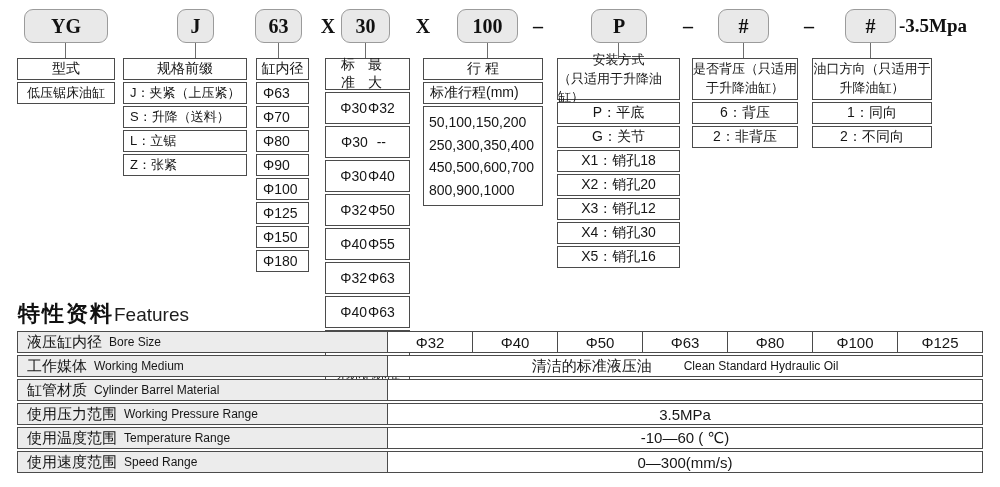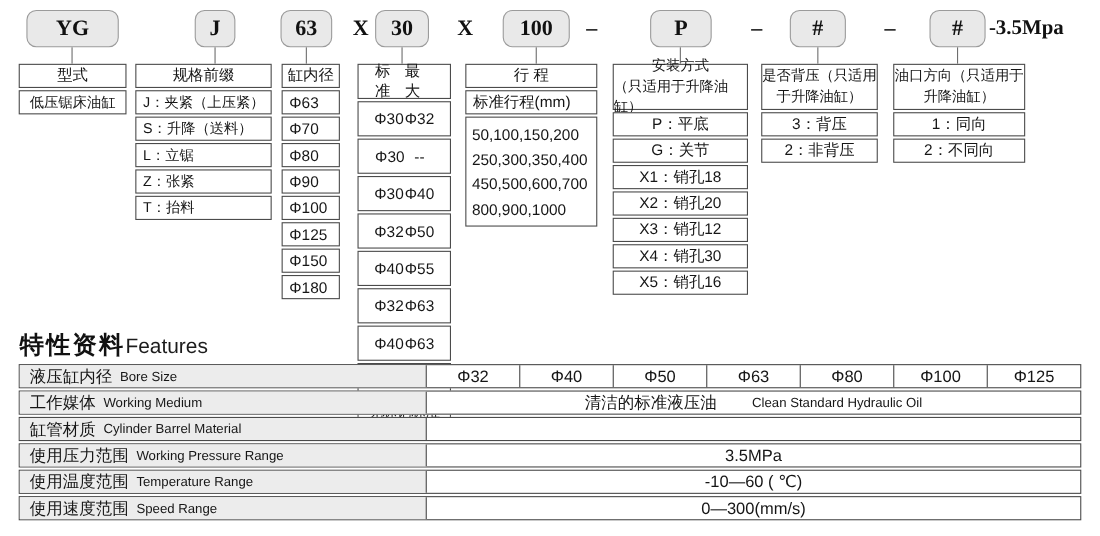--- a/index.html
+++ b/index.html
@@ -84,21 +84,20 @@
     <div class="cell">型式</div>
     <div class="cell small">低压锯床油缸</div>
   </div>
 
   <div class="tbl" style="left:123px;width:124px">
     <div class="cell">规格前缀</div>
     <div class="cell left small">J：夹紧（上压紧）</div>
     <div class="cell left small">S：升降（送料）</div>
     <div class="cell left small">L：立锯</div>
     <div class="cell left small">Z：张紧</div>
-    <div class="cell left small">T：抬料</div>
   </div>
 
   <div class="tbl" style="left:256px;width:53px">
     <div class="cell">缸内径</div>
     <div class="cell left">Φ63</div>
     <div class="cell left">Φ70</div>
     <div class="cell left">Φ80</div>
     <div class="cell left">Φ90</div>
     <div class="cell left">Φ100</div>
     <div class="cell left">Φ125</div>
@@ -169,21 +168,21 @@
     <div class="cell">X3：销孔12</div>
     <div class="cell">X4：销孔30</div>
     <div class="cell">X5：销孔16</div>
   </div>
 
   <div class="tbl" style="left:692px;width:106px">
     <div class="cell hdr2">
       <span>是否背压（只适用</span>
       <span>于升降油缸）</span>
     </div>
-    <div class="cell">3：背压</div>
+    <div class="cell">6：背压</div>
     <div class="cell">2：非背压</div>
   </div>
 
   <div class="tbl" style="left:812px;width:120px">
     <div class="cell hdr2">
       <span>油口方向（只适用于</span>
       <span>升降油缸）</span>
     </div>
     <div class="cell">1：同向</div>
     <div class="cell">2：不同向</div>

